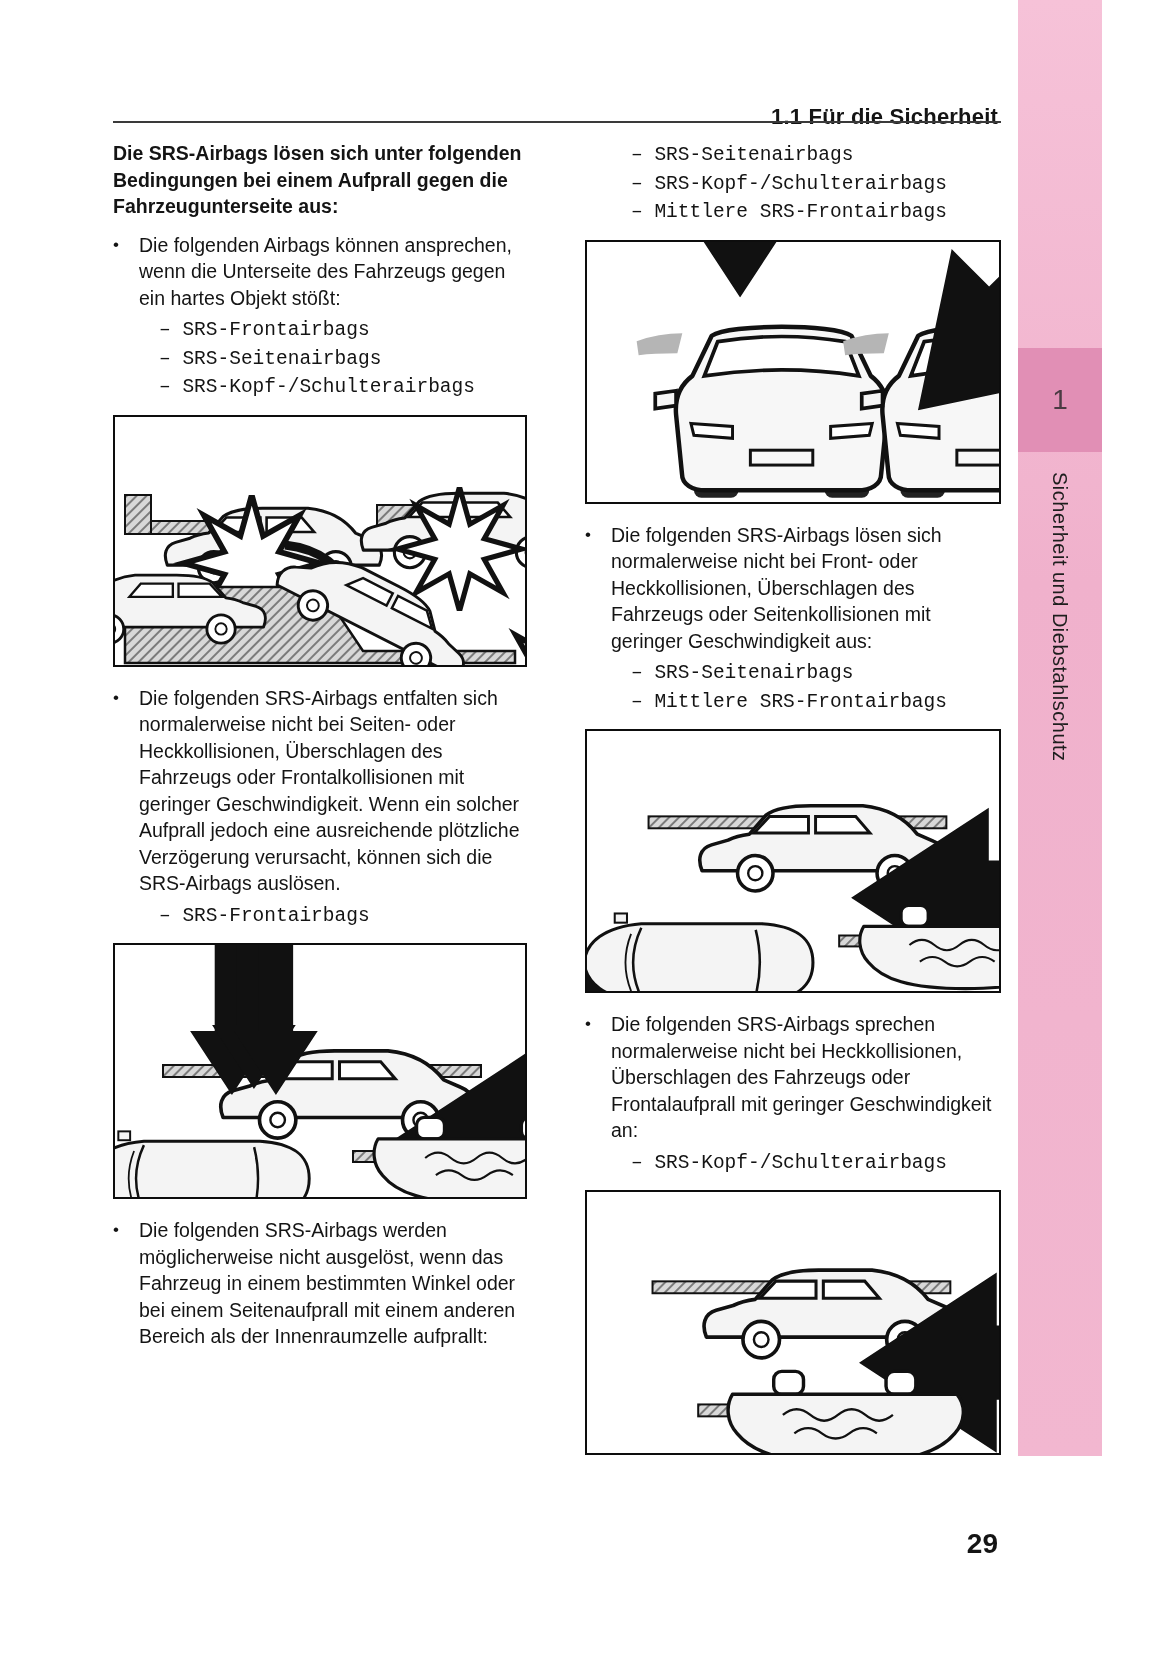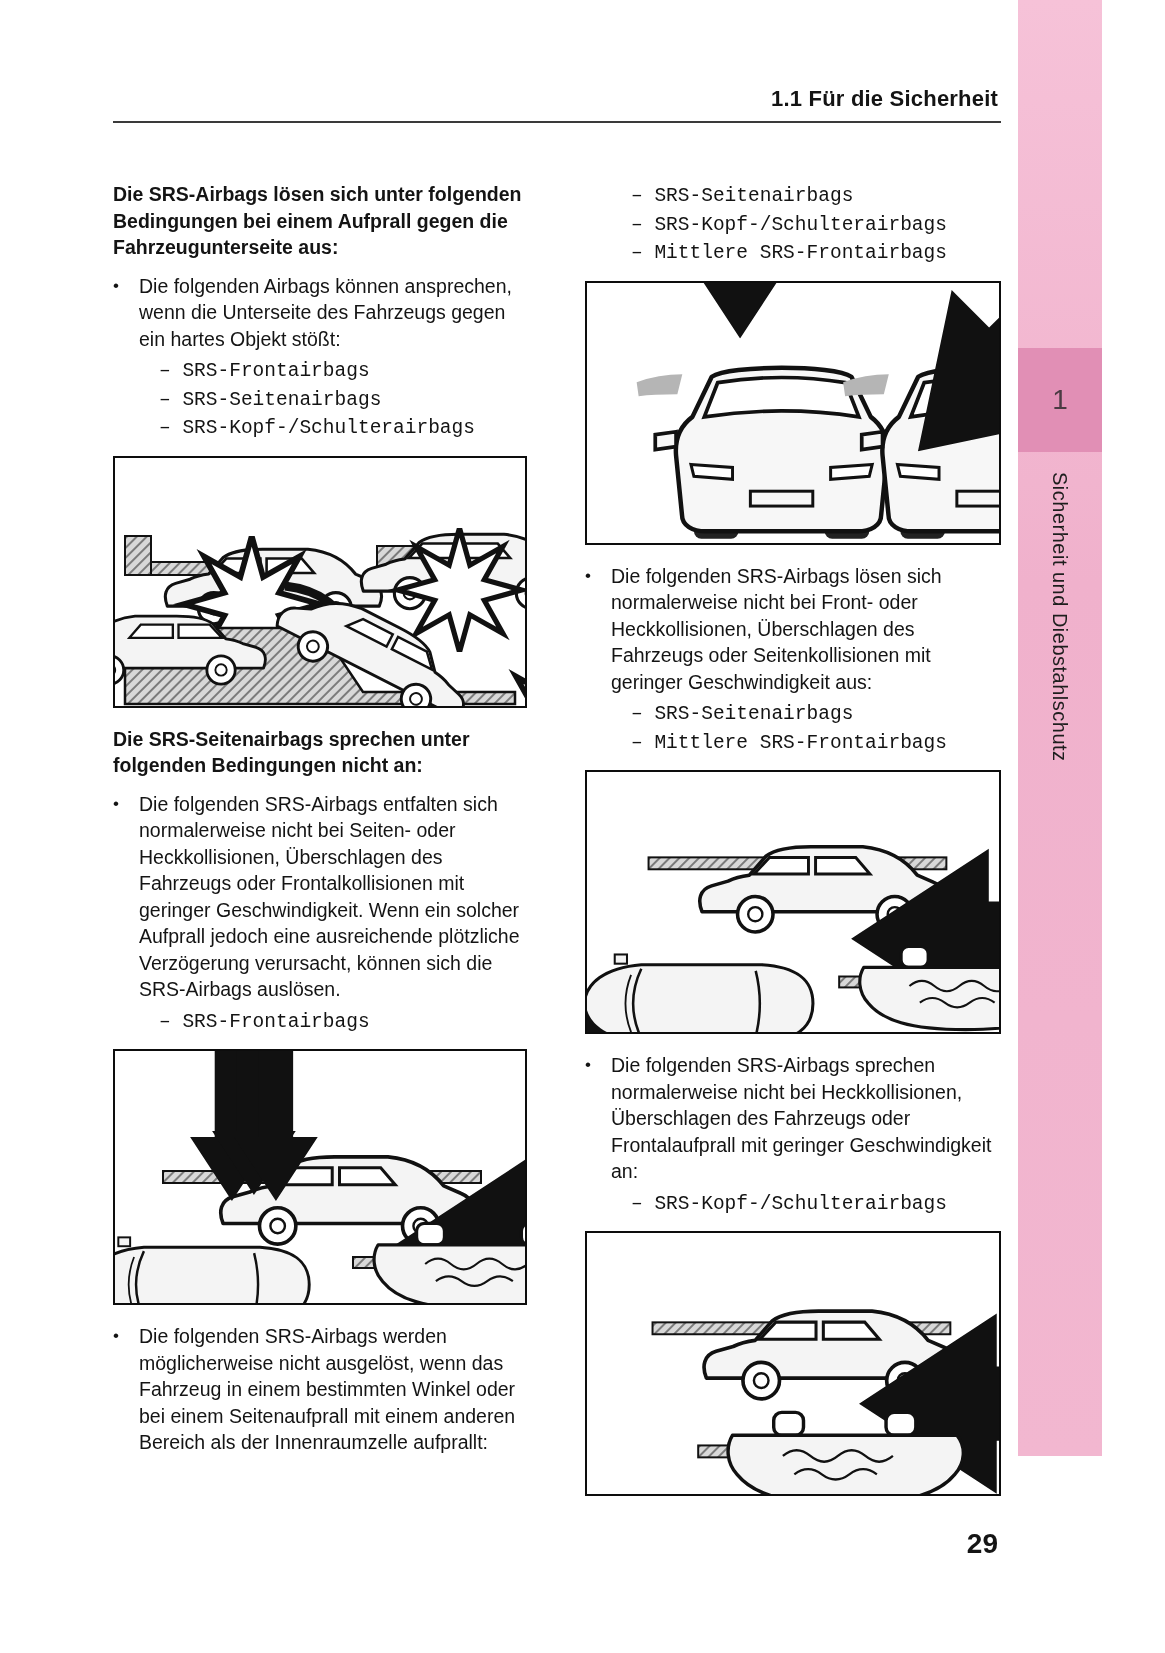--- a/index.html
+++ b/index.html
@@ -5,21 +5,21 @@
   html,body{margin:0;padding:0;}
   body{
     width:1165px;height:1653px;background:#ffffff;
     font-family:"Liberation Sans",sans-serif;color:#141414;
     -webkit-font-smoothing:antialiased;
   }
   .page{position:relative;width:1165px;height:1653px;overflow:hidden;background:#fff;}
 
   
   .header-title{
-    position:absolute;top:86px;right:167px;
+    position:absolute;top:104px;right:167px;
     font-size:22px;font-weight:bold;letter-spacing:.2px;
   }
   .header-rule{
     position:absolute;left:113px;top:121px;width:888px;height:2px;background:#3a3a3a;
   }
 
   
   .side-band{
     position:absolute;left:1018px;top:0;width:84px;height:1456px;
     background:linear-gradient(180deg,#f6c2d8 0%,#f0b1cc 40%,#f2b7d0 100%);
@@ -34,21 +34,21 @@
     writing-mode:vertical-rl;font-size:20px;color:#1d1d1d;letter-spacing:.5px;
     white-space:nowrap;
   }
 
   
   .page-num{
     position:absolute;top:1528px;right:167px;font-size:28px;font-weight:bold;
   }
 
   
-  .col{position:absolute;top:140px;font-size:19.5px;line-height:1.36;margin-top:41px;}
+  .col{position:absolute;top:140px;font-size:19.5px;line-height:1.36;}
   .col-left{left:113px;width:414px;}
   .col-right{left:585px;width:416px;}
 
   .h-bold{font-weight:bold;margin:0 0 12px;}
   .h-top{margin-top:4px;}
   .bullet{display:flex;margin:0 0 6px;}
   .bullet .marker{width:26px;flex:none;font-size:17px;padding-top:1px;}
   .bullet .btxt{flex:1;}
   .sub{padding-left:46px;margin:2px 0;font-family:Liberation Mono, monospace;}
 
@@ -141,21 +141,20 @@
 
         <path d="M10 170 L205 170 L248 234 L400 234 L400 246 L10 246 Z" fill="url(#hatch)" stroke="#111" stroke-width="2.5"></path>
         <use href="#car-side" transform="translate(158,125) scale(-0.53,0.53)"></use>
         <path d="M170 128 C205 132 228 150 238 178" fill="none" stroke="#111" stroke-width="9"></path>
         <polygon points="250,208 247,172 227,182" fill="#111"></polygon>
         <use href="#car-side" transform="translate(390,185) rotate(27) scale(-0.55,0.55)"></use>
         <use href="#burst" transform="translate(336,198) scale(0.55)"></use>
       </svg>
     </div>
 
-    <p class="h-bold h-top">Die SRS-Seitenairbags sprechen unter folgenden Bedingungen nicht an:</p>
 
     <div class="bullet">
       <span class="marker">•</span>
       <span class="btxt">Die folgenden SRS-Airbags entfalten sich normalerweise nicht bei Seiten- oder Heckkollisionen, Überschlagen des Fahrzeugs oder Frontalkollisionen mit geringer Geschwindigkeit. Wenn ein solcher Aufprall jedoch eine ausreichende plötzliche Verzögerung verursacht, können sich die SRS-Airbags auslösen.</span>
     </div>
     <div class="sub">– SRS-Frontairbags</div>
 
     <div class="figure">
       <svg viewBox="0 0 410 252">
         <rect x="48" y="120" width="318" height="12" fill="url(#hatch)" stroke="#111" stroke-width="2"></rect>

